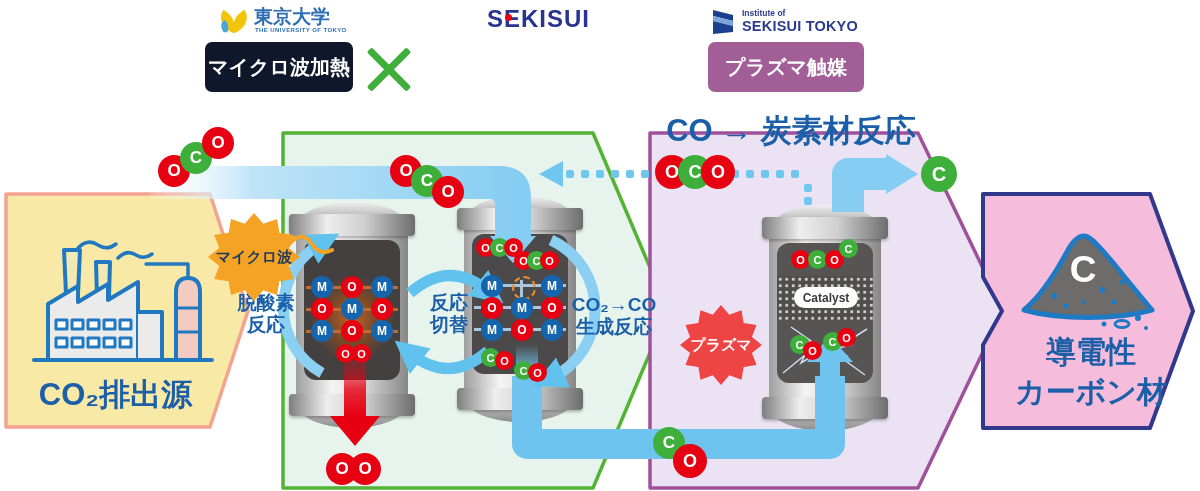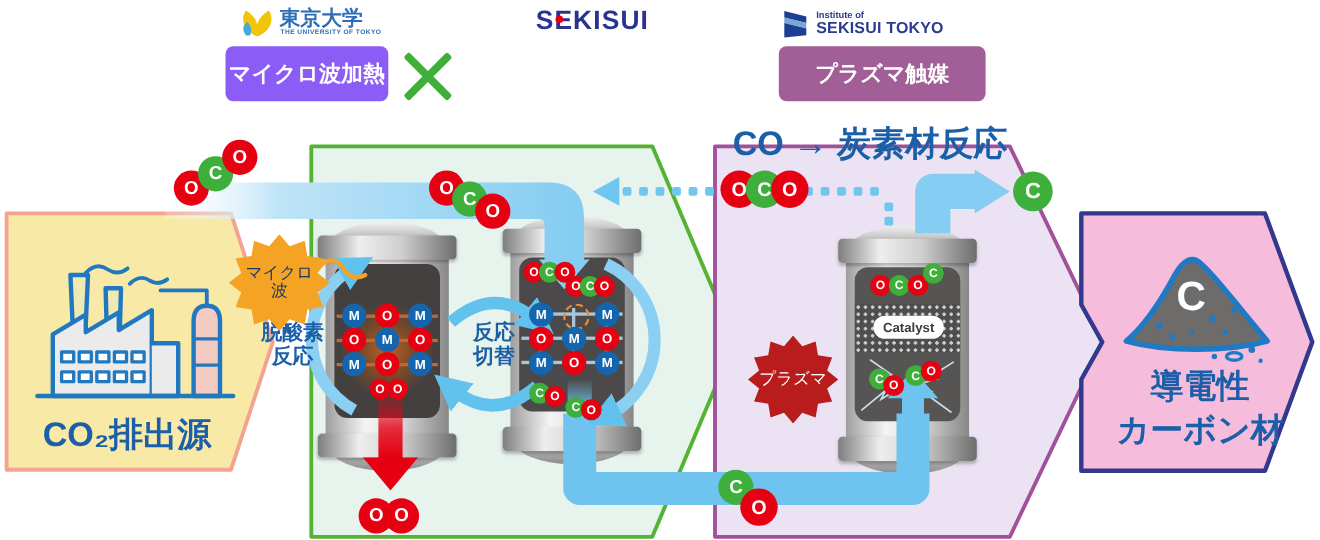--- a/index.html
+++ b/index.html
@@ -42,30 +42,30 @@
   .ws{width:19px;height:19px;font-size:11px}
   .vacancy{position:absolute;left:512px;top:276px;width:20px;height:20px;border:2px dashed #ef8c2a;
            border-radius:50%;z-index:38}
 
   
   .lbl{position:absolute;color:#1b5fa8;font-weight:bold;text-align:center;z-index:50;line-height:1.14}
   .pill{position:absolute;left:794px;top:287px;width:64px;height:21px;background:#fff;border-radius:11px;
         color:#3a3a3a;font-size:12px;font-weight:bold;display:flex;align-items:center;justify-content:center;z-index:42}
 
   
-  .burst{position:absolute;display:flex;flex-direction:column;align-items:center;justify-content:center;
-         text-align:center;font-weight:normal;z-index:50;line-height:1.1;
+  .burst{position:absolute;display:flex;flex-direction:row;align-items:center;justify-content:center;
+         text-align:center;font-weight:bold;z-index:50;line-height:1.1;
          clip-path:polygon(50% 0%,60.1% 12.3%,75% 6.7%,77.6% 22.4%,93.3% 25%,87.7% 39.9%,100% 50%,87.7% 60.1%,93.3% 75%,77.6% 77.6%,75% 93.3%,60.1% 87.7%,50% 100%,39.9% 87.7%,25% 93.3%,22.4% 77.6%,6.7% 75%,12.3% 60.1%,0% 50%,12.3% 39.9%,6.7% 25%,22.4% 22.4%,25% 6.7%,39.9% 12.3%)}
   .burst-orange{left:208px;top:213px;width:92px;height:88px;background:#f5a324;color:#1b3a63;font-size:15px}
-  .burst-blue{left:680px;top:305px;width:82px;height:80px;background:#b91c1c;color:#fff;font-size:15px}
+  .burst-blue{left:680px;top:305px;width:82px;height:80px;background:#ef4444;color:#fff;font-size:15px}
 
   
   .badge{position:absolute;top:42px;height:50px;border-radius:7px;display:flex;align-items:center;
          justify-content:center;color:#fff;font-weight:bold;font-size:20px;z-index:50}
-  .badge-green{background:#8b5cf6}.badge-purple{background:#a25f97}
+  .badge-green{background:#0f172a}.badge-purple{background:#a25f97}
   .cross{position:absolute;left:363px;top:44px;width:52px;height:50px;z-index:50}
   .cross i{position:absolute;left:-2px;top:22px;width:56px;height:7px;background:#3fae3a;border-radius:2px}
   .cross i.b1{transform:rotate(45deg)}.cross i.b2{transform:rotate(-45deg)}
   .logo{position:absolute;z-index:50}
   .utokyo-name{position:absolute;left:38px;top:1px;color:#2e6eb6;font-weight:bold;font-size:19px;white-space:nowrap}
   .utokyo-sub{position:absolute;left:39px;top:24px;color:#2e6eb6;font-weight:bold;font-size:6px;letter-spacing:.4px;white-space:nowrap}
   .sekisui-txt{color:#28348f;font-weight:800;font-size:24px;letter-spacing:1px;white-space:nowrap}
   .sekisui-dot{position:absolute;left:18px;top:9px;width:7px;height:7px;background:#e60012;border-radius:50%}
   .st-l1{position:absolute;left:32px;top:2px;color:#2b3b8f;font-weight:bold;font-size:8.5px;white-space:nowrap}
   .st-l2{position:absolute;left:32px;top:12px;color:#2b3b8f;font-weight:800;font-size:14.5px;letter-spacing:.2px;white-space:nowrap}
@@ -293,20 +293,24 @@
 
   <div class="lbl" style="left:661px;top:113px;width:260px;font-size:31px">CO → 炭素材反応</div>
   <div class="lbl" style="left:224px;top:292px;width:84px;font-size:19px">
     <div>脱酸素</div>
     <div>反応</div>
   </div>
   <div class="lbl" style="left:410px;top:292px;width:78px;font-size:19px">
     <div>反応</div>
     <div>切替</div>
   </div>
+  <div class="lbl" style="left:564px;top:294px;width:100px;font-size:19px">
+    <div>CO₂→CO</div>
+    <div>生成反応</div>
+  </div>
   <div class="pill">Catalyst</div>
   <div class="lbl" style="left:996px;top:332px;width:190px;font-size:30px;line-height:1.32">
     <div>導電性</div>
     <div>カーボン材</div>
   </div>
   <div class="lbl" style="left:18px;top:377px;width:195px;font-size:31px">CO₂排出源</div>
   <div class="lbl" style="left:1063px;top:249px;width:40px;font-size:37px;color:#ffffff">C</div>
 
   <div class="burst burst-orange">
     <div>マイクロ</div>
@@ -336,15 +340,15 @@
     </svg>
     <div class="st-l1">Institute of</div>
     <div class="st-l2">SEKISUI TOKYO</div>
   </div>
 
   <div class="badge badge-green" style="left:205px;width:148px">マイクロ波加熱</div>
   <div class="cross">
     <i class="b1"></i>
     <i class="b2"></i>
   </div>
-  <div class="badge badge-purple" style="left:708px;width:188px">プラズマ触媒</div>
+  <div class="badge badge-purple" style="left:708px;width:156px">プラズマ触媒</div>
 
 </div>
 
 </body></html>

